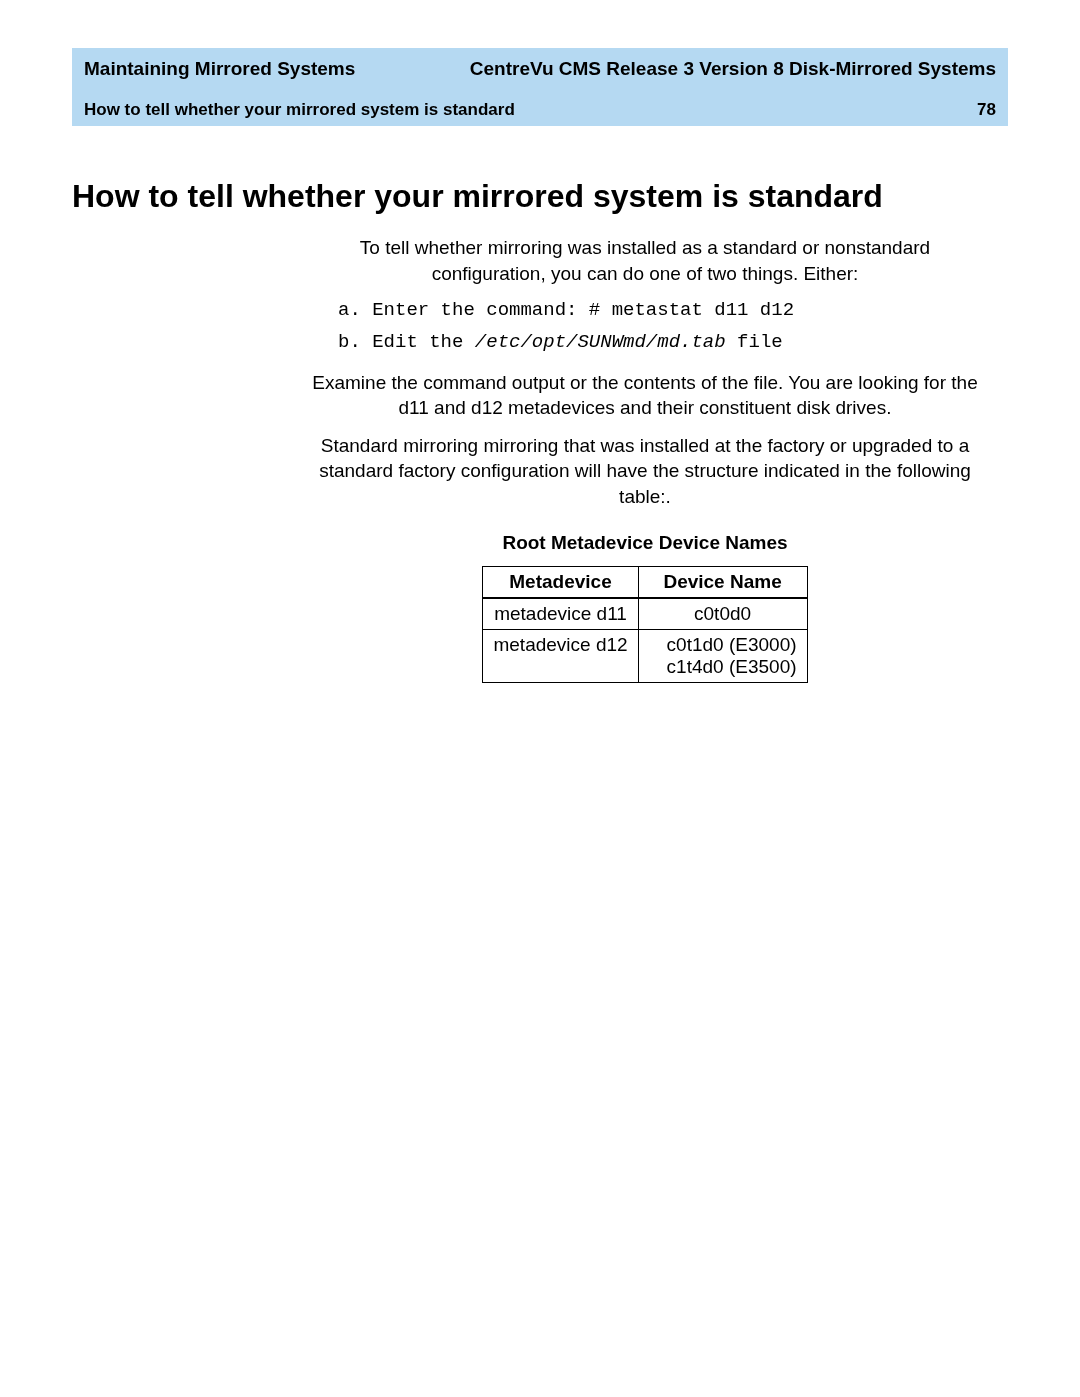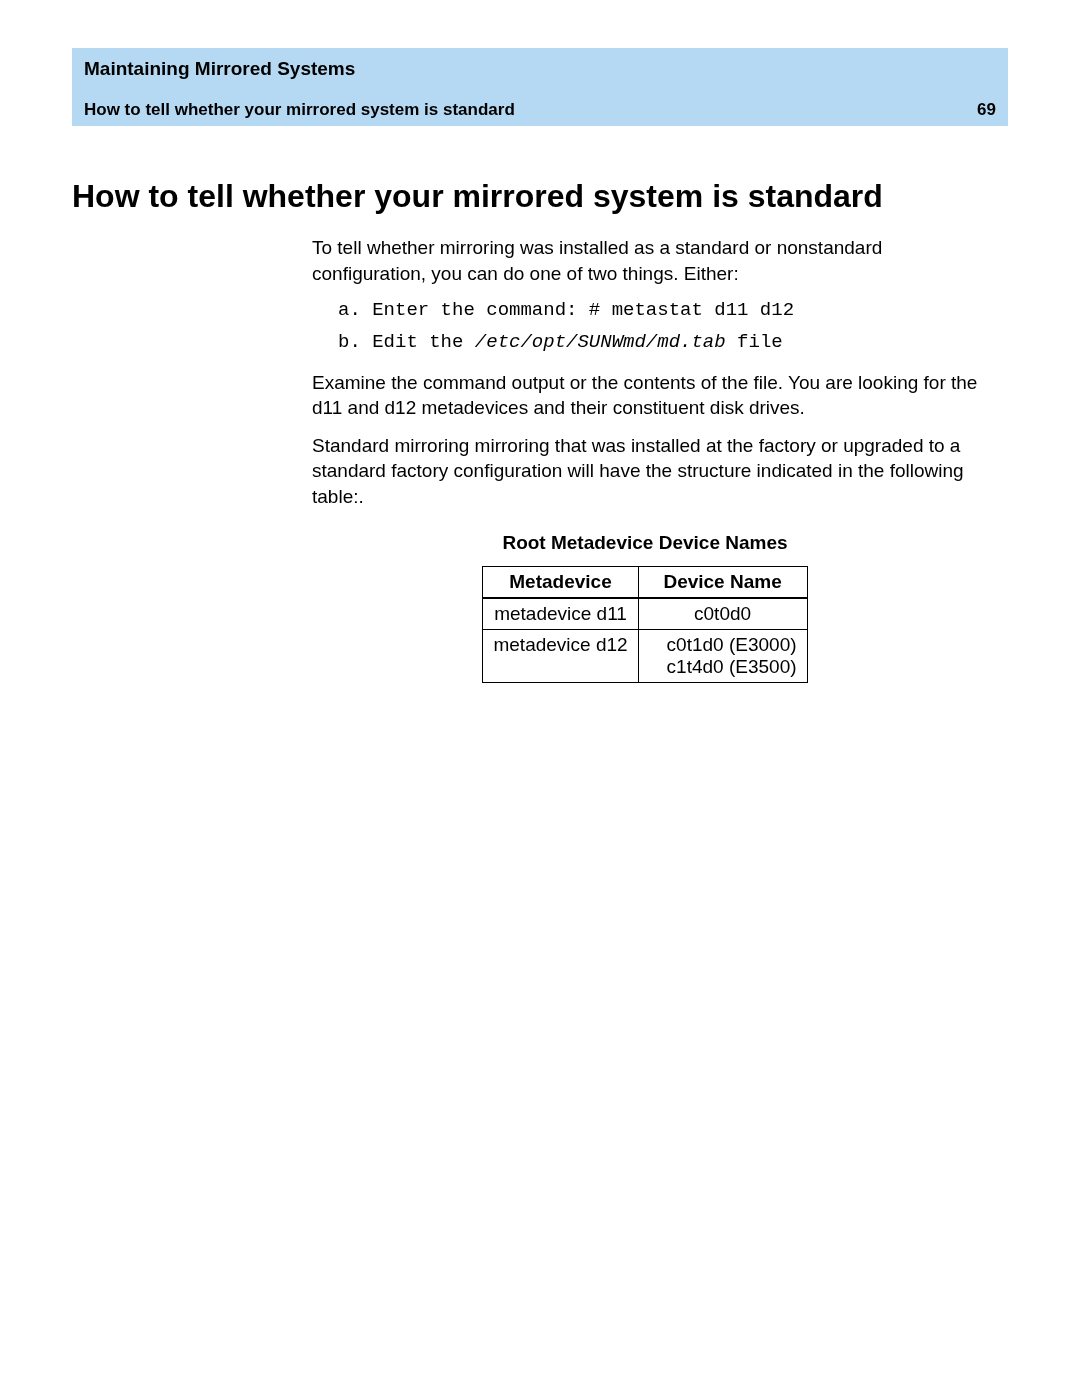--- a/index.html
+++ b/index.html
@@ -38,20 +38,21 @@
     margin: 52px 0 20px 0;
   }
   .body-col {
     margin-left: 240px;
     margin-right: 30px;
   }
   .body-col p {
     margin: 0 0 12px 0;
     line-height: 1.35;
     font-size: 19px;
+    text-align: center;
   }
   ol.letter-list {
     list-style: none;
     padding: 0;
     margin: 0 0 14px 26px;
   }
   ol.letter-list li {
     margin: 6px 0;
     line-height: 1.35;
     font-size: 19px;
@@ -82,24 +83,25 @@
   .italic { font-style: italic; }
 </style>
 </head>
 <body>
 
 <div class="page">
 
   <div class="header-band">
     <div class="header-top">
       <span>Maintaining Mirrored Systems</span>
+      <span>CentreVu CMS Release 3 Version 8 Disk-Mirrored Systems</span>
     </div>
     <div class="header-sub">
       <span>How to tell whether your mirrored system is standard</span>
-      <span>69</span>
+      <span>78</span>
     </div>
   </div>
 
   <h1 class="section-title">How to tell whether your mirrored system is standard</h1>
 
   <div class="body-col">
     <p>To tell whether mirroring was installed as a  standard  or  nonstandard configuration, you can do one of two things. Either:</p>
 
     <ol class="letter-list">
       <li>a.  Enter the command:   # metastat d11 d12</li>

